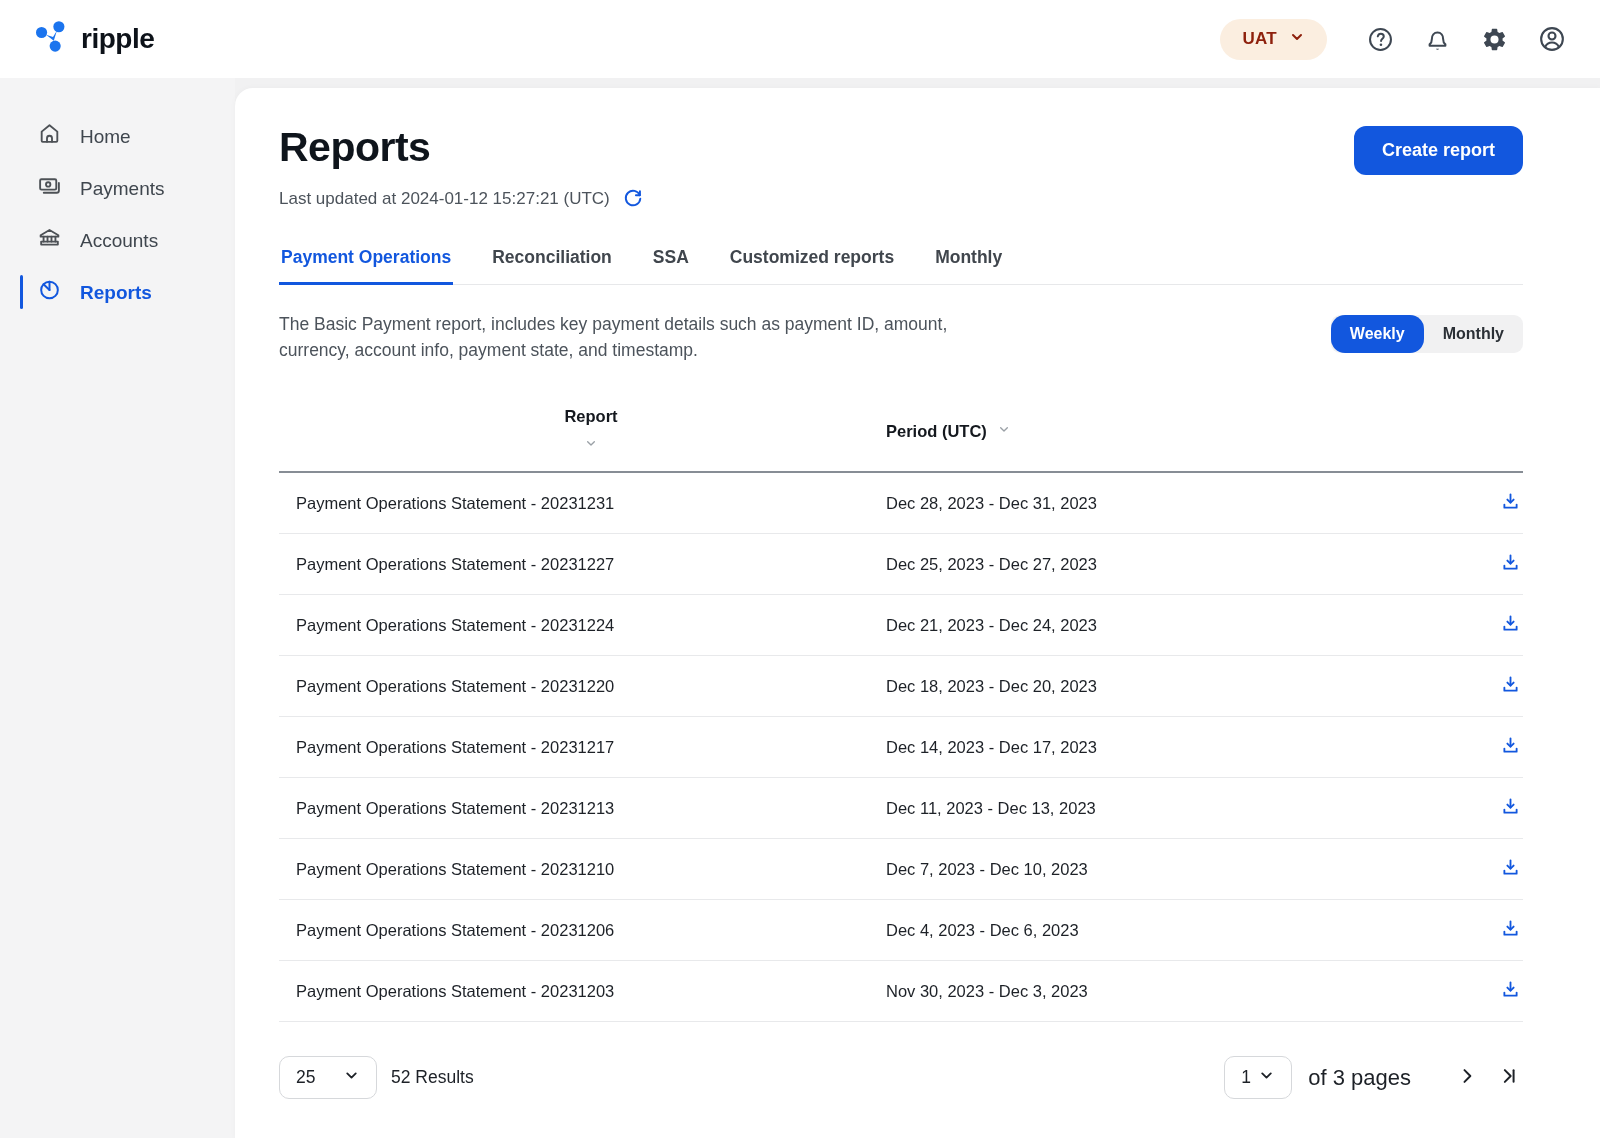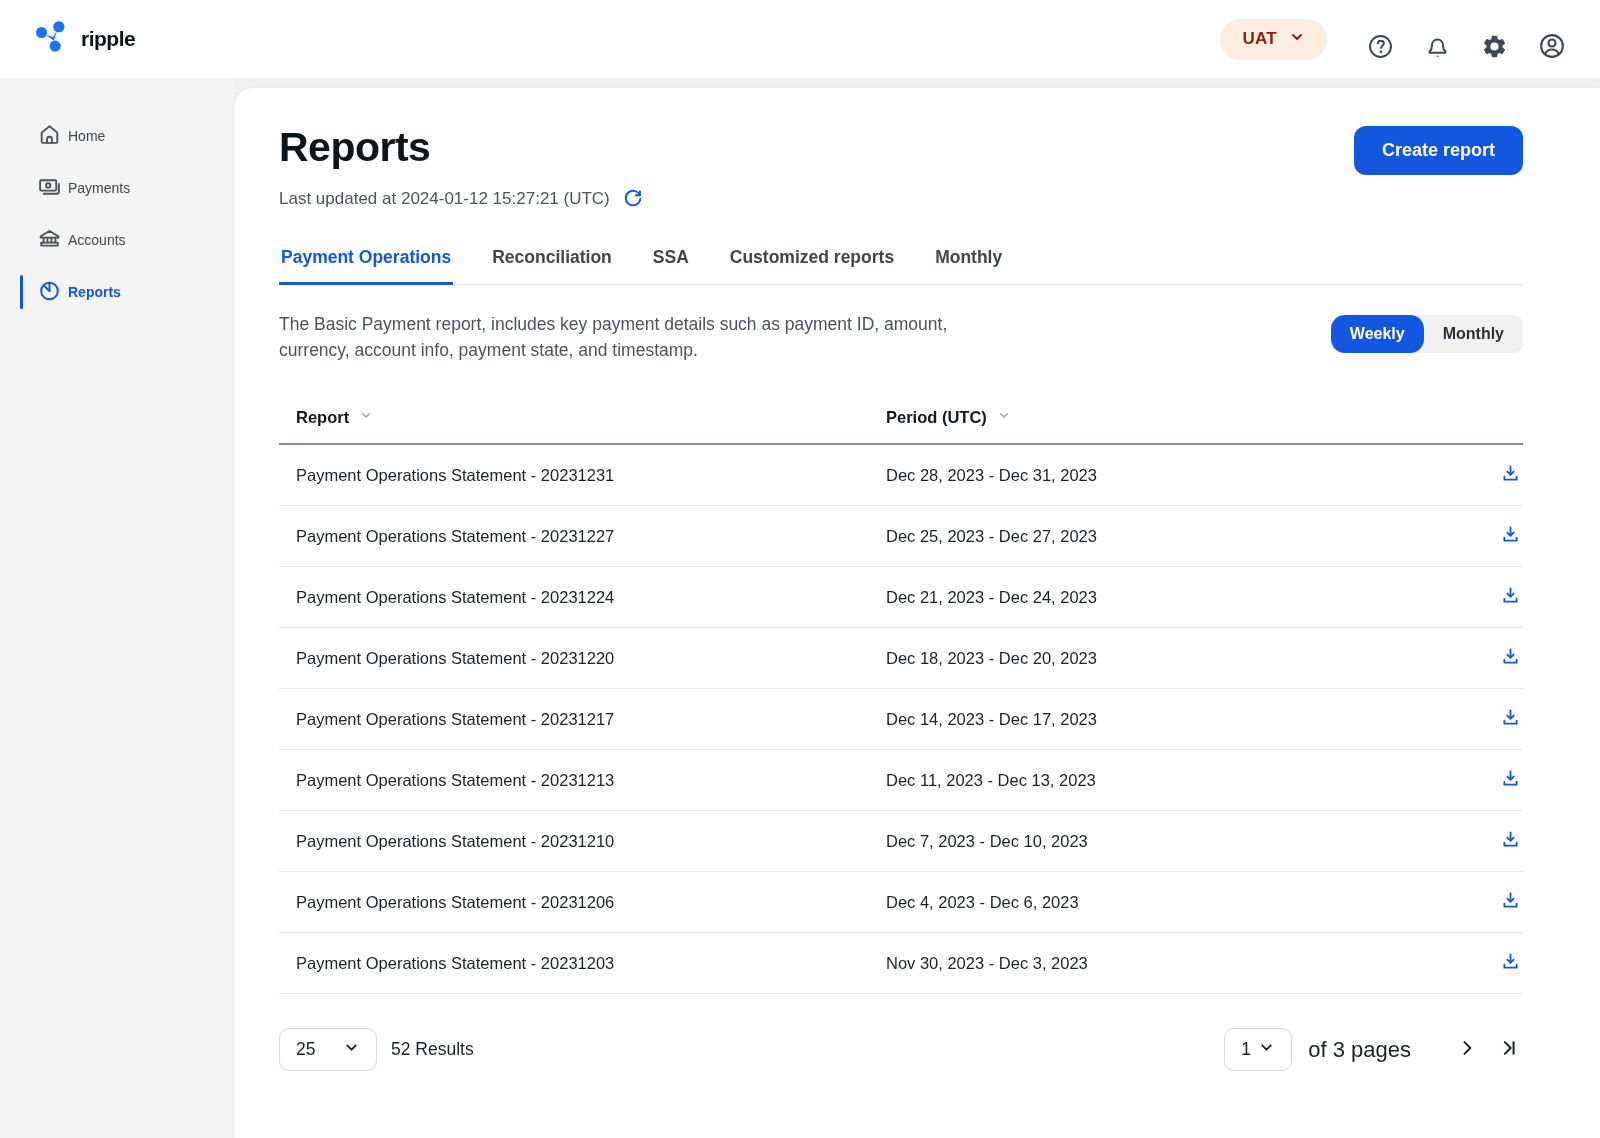--- a/index.html
+++ b/index.html
@@ -12,42 +12,42 @@
   }
   
   .topbar {
     position: absolute; top: 0; left: 0; right: 0; height: 78px;
     background: #ffffff;
     display: flex; align-items: center;
     padding: 0 34px;
     z-index: 5;
   }
   .brand { display: flex; align-items: center; gap: 9px; }
-  .brand-text { font-size: 21px; font-weight: 700; color: #0d1219; letter-spacing: -0.5px; }
-  .topbar-right { margin-left: auto; display: flex; align-items: flex-end; gap: 30px; }
+  .brand-text { font-size: 28px; font-weight: 700; color: #0d1219; letter-spacing: -0.5px; }
+  .topbar-right { margin-left: auto; display: flex; align-items: center; gap: 30px; }
   .env-pill {
     display: flex; align-items: center; gap: 12px;
     background: #fbeee0; border: none; border-radius: 999px;
     padding: 10px 22px; cursor: pointer; margin-right: 10px;
   }
   .env-pill span { font-size: 17px; font-weight: 700; color: #8e200c; letter-spacing: 0.3px; }
   .icon-btn { background: none; border: none; cursor: pointer; display: flex; align-items: center; padding: 0; }
   .icon-btn svg { display: block; }
 
   
   .sidebar {
     position: absolute; top: 78px; left: 0; bottom: 0; width: 235px;
     background: #f4f4f5;
     padding-top: 32px;
   }
   .side-item {
     position: relative;
-    display: flex; align-items: center; gap: 6px;
+    display: flex; align-items: center; gap: 18px;
     height: 52px; padding-left: 37px;
-    font-size: 14px; color: #3f464e; font-weight: 500;
+    font-size: 19px; color: #3f464e; font-weight: 500;
     cursor: pointer; text-decoration: none;
   }
   .side-item .side-label { line-height: 1; }
   .side-item.active { color: #1257de; font-weight: 700; }
   .side-item.active::before {
     content: ""; position: absolute; left: 20px; top: 9px; bottom: 9px;
     width: 3px; background: #1257de; border-radius: 2px;
   }
 
   
@@ -90,21 +90,21 @@
   }
   .toggle-btn.active { background: #1257de; color: #ffffff; }
 
   
   .table { margin-top: 44px; }
   .thead {
     display: flex; align-items: center; padding: 0 0 16px 17px;
     border-bottom: 2px solid #878d95;
   }
   .th { display: flex; align-items: center; gap: 9px; font-size: 16.5px; font-weight: 700; color: #14181e; cursor: pointer; }
-  .th-report { width: 590px; }
+  .th-report { width: 590px; flex-direction: column; }
   .trow {
     display: flex; align-items: center; height: 61px;
     border-bottom: 1px solid #e8e9eb; padding-left: 17px;
   }
   .td-report { width: 590px; font-size: 16.5px; color: #1d2127; }
   .td-period { flex: 1; font-size: 16.5px; color: #1d2127; }
   .td-action { width: 40px; display: flex; justify-content: flex-end; }
   .dl-btn { background: none; border: none; cursor: pointer; padding: 2px; display: flex; }
 
   

